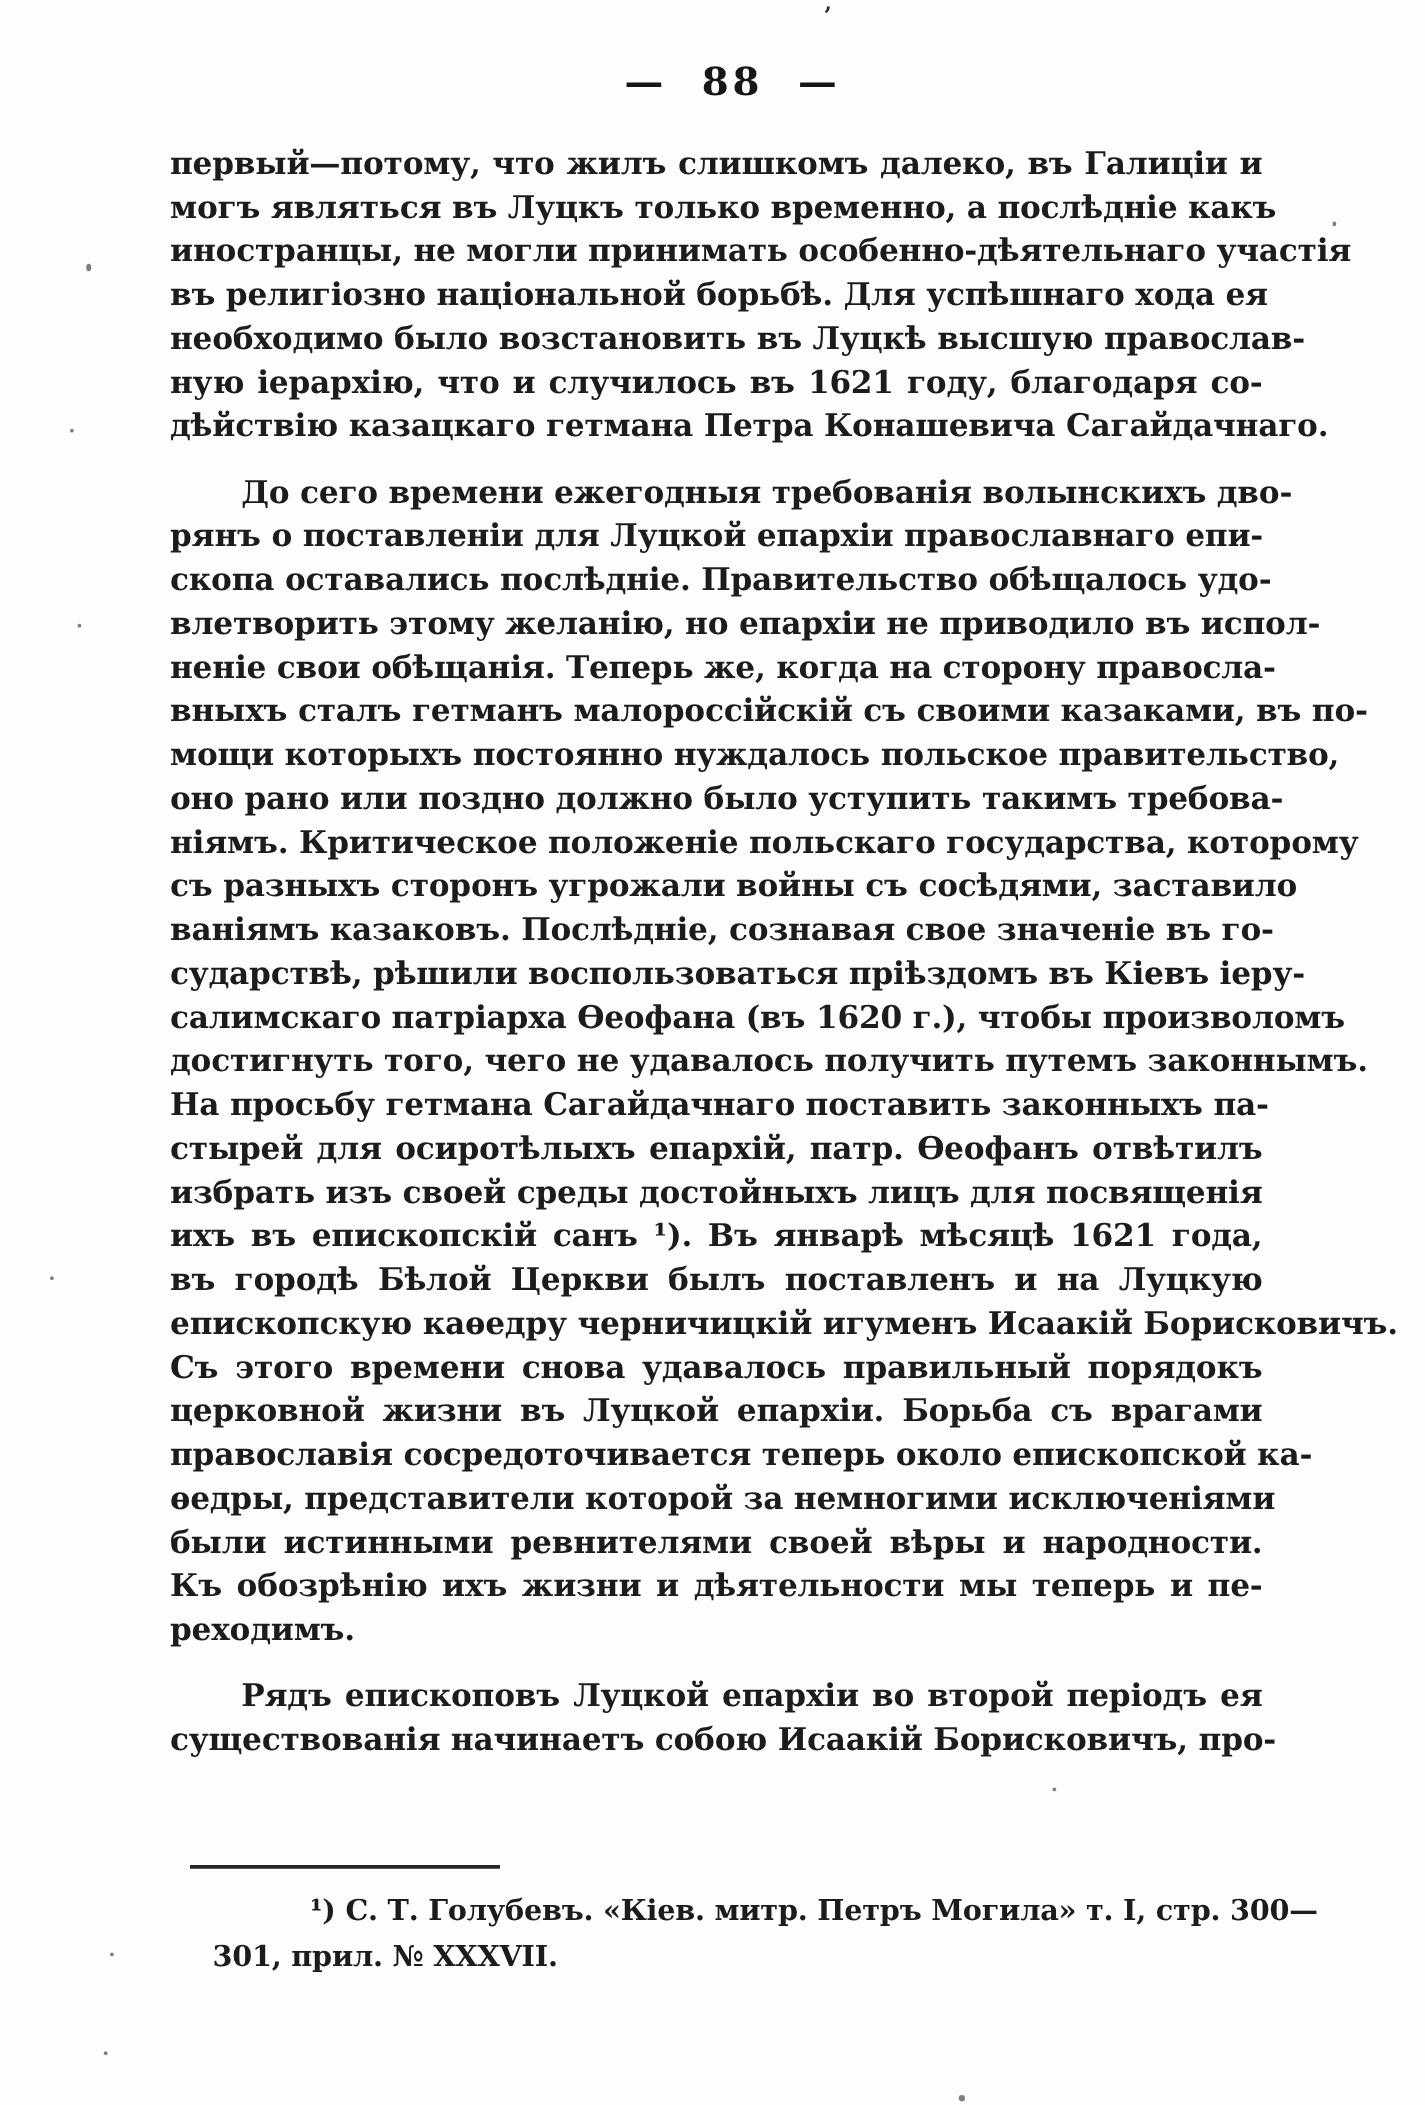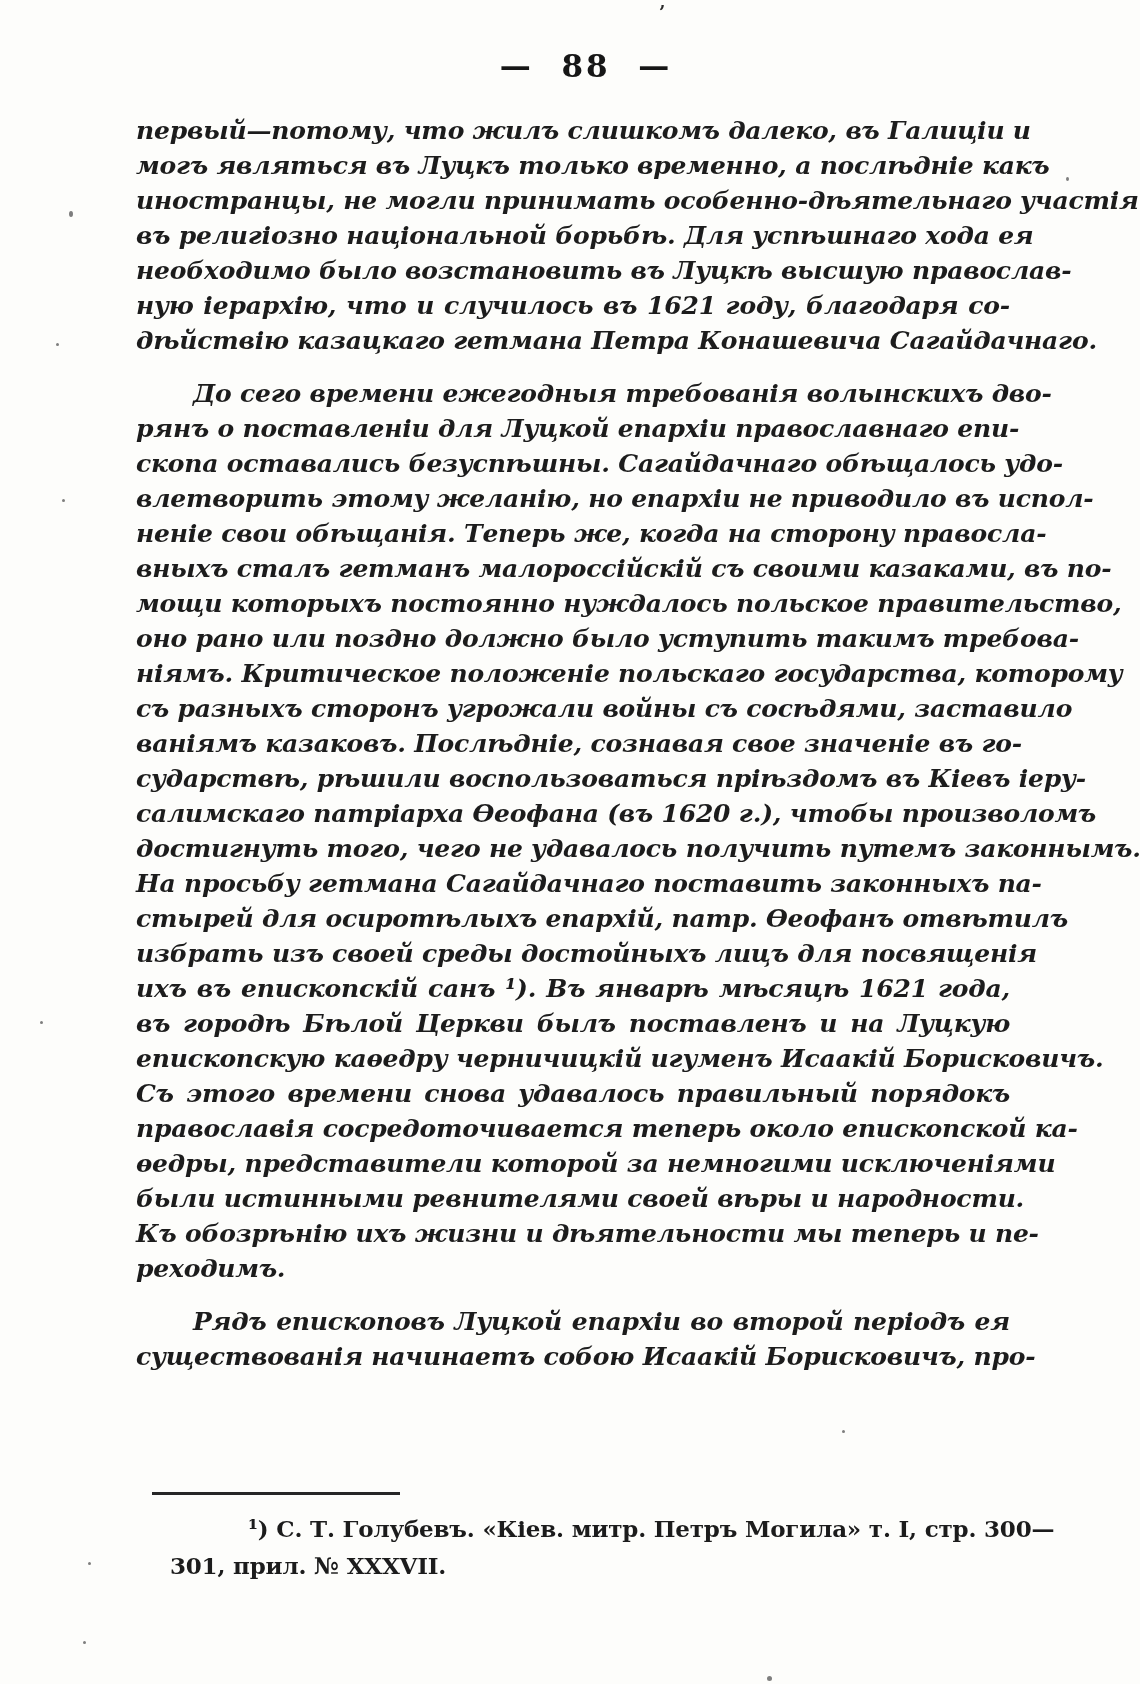--- a/index.html
+++ b/index.html
@@ -22,21 +22,21 @@
     font-size:31px;
     font-weight:bold;
     letter-spacing:3px;
     word-spacing:14px;
     color:#161616;
   }
   .text-column{
     position:absolute;
     left:136px;top:113px;width:874px;
   }
-  .para{margin:0;font-style:italic;}
+  .para{margin:0;}
   .para + .para{margin-top:18px;}
   .line{
     font-size:25px;
     font-weight:bold;
     line-height:35px;
     height:35px;
     letter-spacing:-0.2px;
     white-space:nowrap;
     text-align:justify;
     text-align-last:justify;
@@ -85,39 +85,40 @@
         <div class="line">могъ являться въ Луцкъ только временно, а послѣдніе какъ</div>
         <div class="line">иностранцы, не могли принимать особенно-дѣятельнаго участія</div>
         <div class="line">въ религіозно національной борьбѣ. Для успѣшнаго хода ея</div>
         <div class="line">необходимо было возстановить въ Луцкѣ высшую православ-</div>
         <div class="line">ную іерархію, что и случилось въ 1621 году, благодаря со-</div>
         <div class="line">дѣйствію казацкаго гетмана Петра Конашевича Сагайдачнаго.</div>
       </div>
       <div class="para">
         <div class="line indent">До сего времени ежегодныя требованія волынскихъ дво-</div>
         <div class="line">рянъ о поставленіи для Луцкой епархіи православнаго епи-</div>
-        <div class="line">скопа оставались безуспѣшны. Сагайдачнаго обѣщалось удо-</div>
+        <div class="line">скопа оставались послѣдніе. Правительство обѣщалось удо-</div>
         <div class="line">влетворить этому желанію, но епархіи не приводило въ испол-</div>
         <div class="line">неніе свои обѣщанія. Теперь же, когда на сторону правосла-</div>
         <div class="line">вныхъ сталъ гетманъ малороссійскій съ своими казаками, въ по-</div>
         <div class="line">мощи которыхъ постоянно нуждалось польское правительство,</div>
         <div class="line">оно рано или поздно должно было уступить такимъ требова-</div>
         <div class="line">ніямъ. Критическое положеніе польскаго государства, которому</div>
         <div class="line">съ разныхъ сторонъ угрожали войны съ сосѣдями, заставило</div>
         <div class="line">ваніямъ казаковъ. Послѣдніе, сознавая свое значеніе въ го-</div>
         <div class="line">сударствѣ, рѣшили воспользоваться пріѣздомъ въ Кіевъ іеру-</div>
         <div class="line">салимскаго патріарха Ѳеофана (въ 1620 г.), чтобы произволомъ</div>
         <div class="line">достигнуть того, чего не удавалось получить путемъ законнымъ.</div>
         <div class="line">На просьбу гетмана Сагайдачнаго поставить законныхъ па-</div>
         <div class="line">стырей для осиротѣлыхъ епархій, патр. Ѳеофанъ отвѣтилъ</div>
         <div class="line">избрать изъ своей среды достойныхъ лицъ для посвященія</div>
         <div class="line">ихъ въ епископскій санъ ¹). Въ январѣ мѣсяцѣ 1621 года,</div>
         <div class="line">въ городѣ Бѣлой Церкви былъ поставленъ и на Луцкую</div>
         <div class="line">епископскую каѳедру черничицкій игуменъ Исаакій Борисковичъ.</div>
         <div class="line">Съ этого времени снова удавалось правильный порядокъ</div>
+        <div class="line">церковной жизни въ Луцкой епархіи. Борьба съ врагами</div>
         <div class="line">православія сосредоточивается теперь около епископской ка-</div>
         <div class="line">ѳедры, представители которой за немногими исключеніями</div>
         <div class="line">были истинными ревнителями своей вѣры и народности.</div>
         <div class="line">Къ обозрѣнію ихъ жизни и дѣятельности мы теперь и пе-</div>
         <div class="line no-just">реходимъ.</div>
       </div>
       <div class="para">
         <div class="line indent">Рядъ епископовъ Луцкой епархіи во второй періодъ ея</div>
         <div class="line">существованія начинаетъ собою Исаакій Борисковичъ, про-</div>
       </div>

